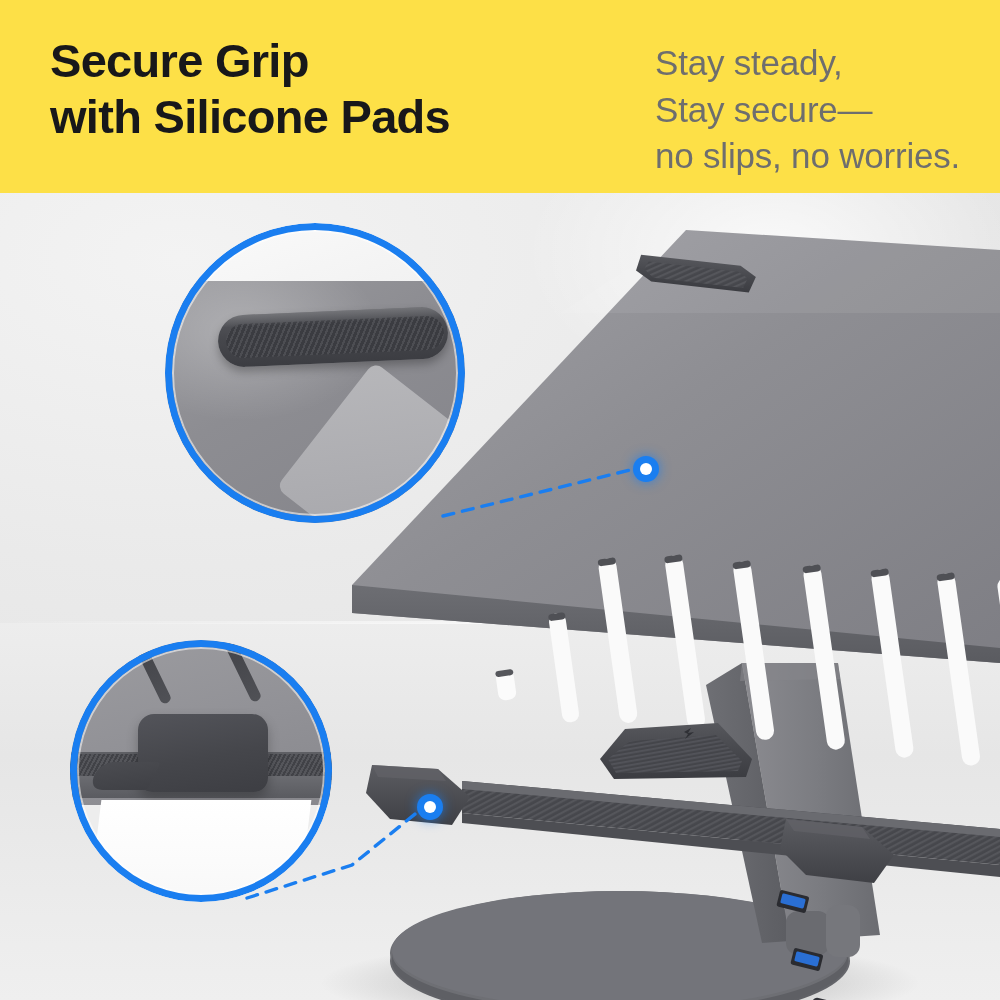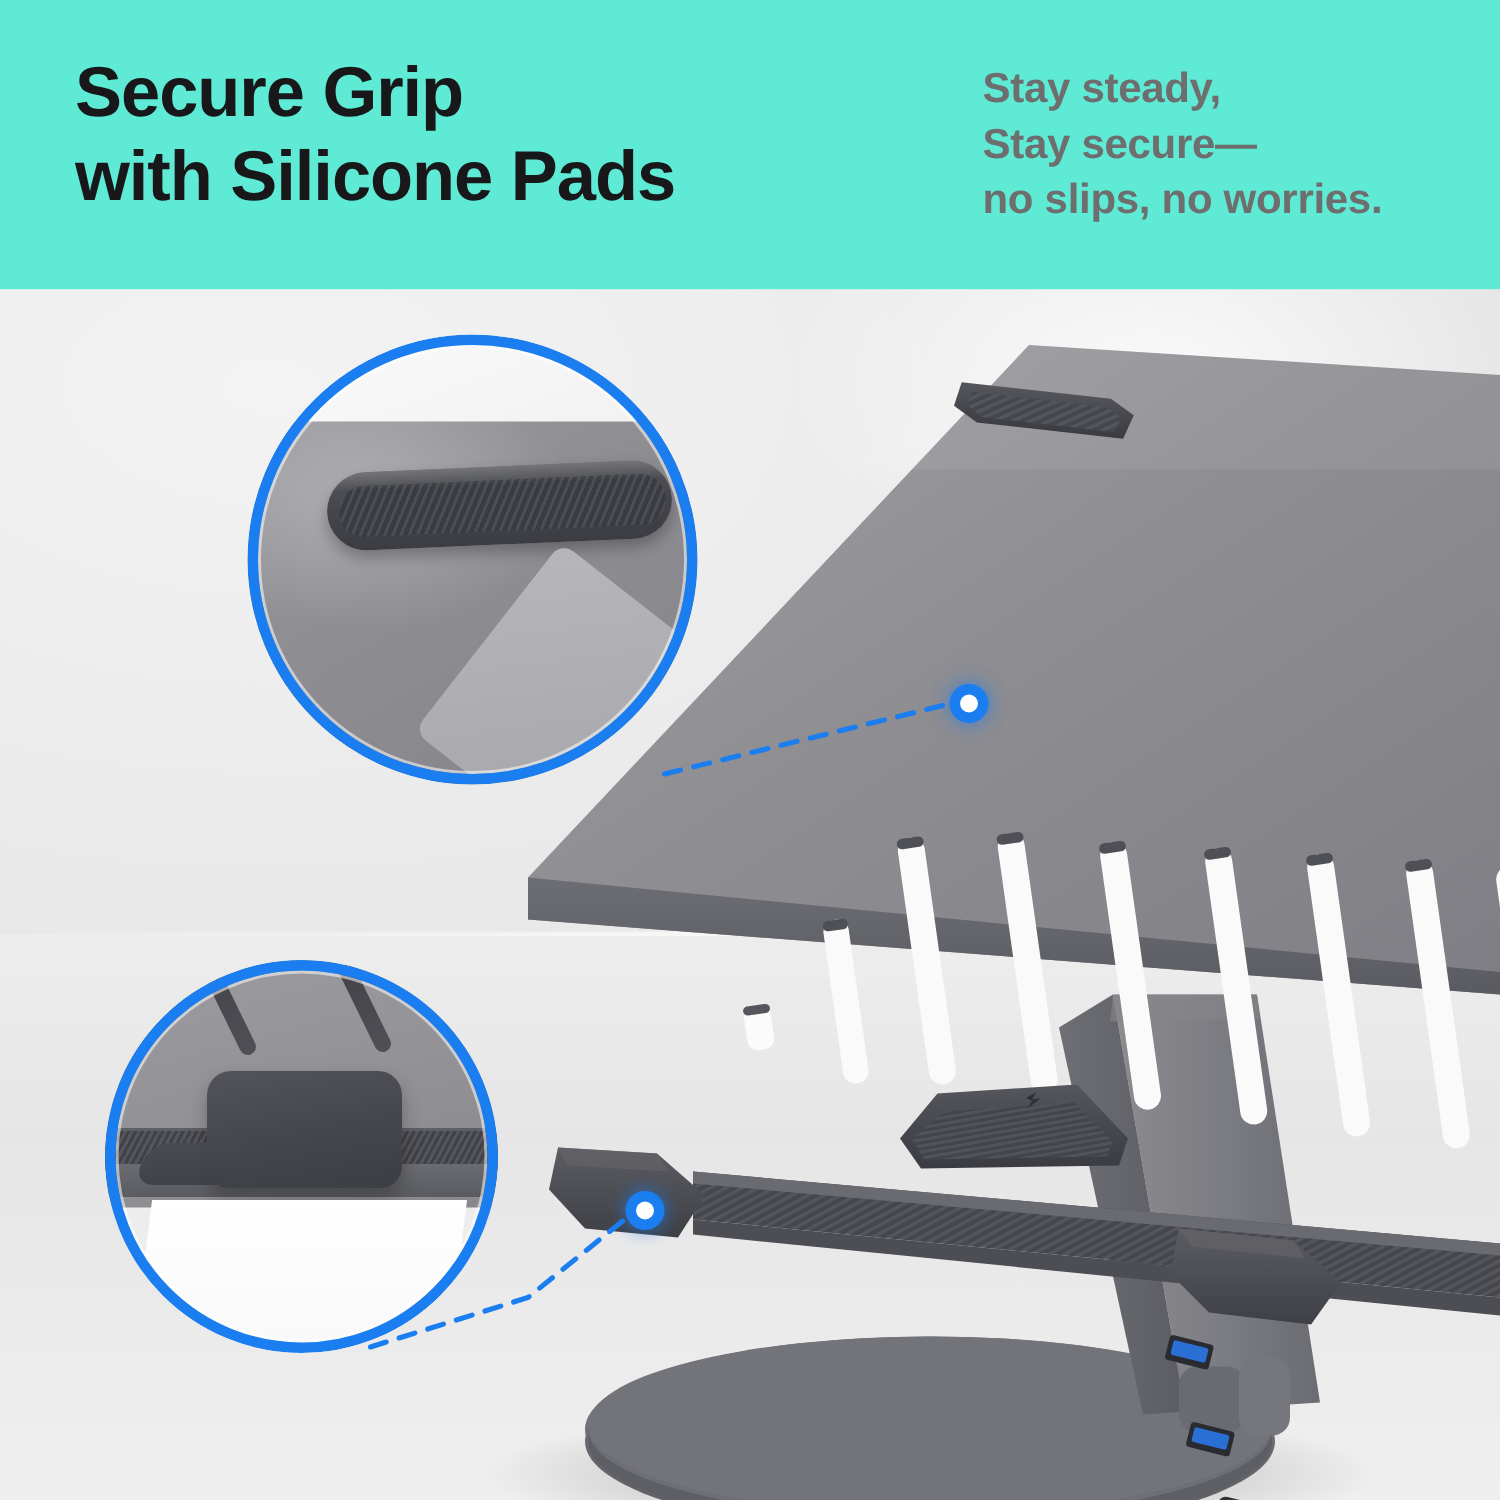--- a/index.html
+++ b/index.html
@@ -5,29 +5,29 @@
   html,body{margin:0;padding:0;}
   body{
     width:1000px;height:1000px;overflow:hidden;
     background:#ffffff;
     font-family:"Liberation Sans","DejaVu Sans",sans-serif;
     -webkit-font-smoothing:antialiased;
   }
   .page{position:relative;width:1000px;height:1000px;background:#fff;}
 
   
-  .header{position:absolute;left:0;top:0;width:1000px;height:193px;background:#5eead4;}
+  .header{position:absolute;left:0;top:0;width:1000px;height:193px;background:#fde047;}
   .headline{
     position:absolute;left:50px;top:33px;
     font-size:47px;line-height:1.19;font-weight:700;color:#18181a;
     letter-spacing:-0.7px;white-space:pre-line;
   }
   .subcopy{
     position:absolute;left:655px;top:40px;
-    font-size:28px;line-height:1.33;font-weight:700;color:#6e6e6e;
+    font-size:35px;line-height:1.33;font-weight:400;color:#6e6e6e;
     letter-spacing:-0.2px;white-space:pre-line;
   }
 
   
   .photo{
     position:absolute;left:0;top:193px;width:1000px;height:807px;
     background:
       radial-gradient(120% 85% at 18% 8%, #f3f3f3 0%, #eaeaea 45%, #e2e2e2 100%);
     overflow:hidden;
   }

